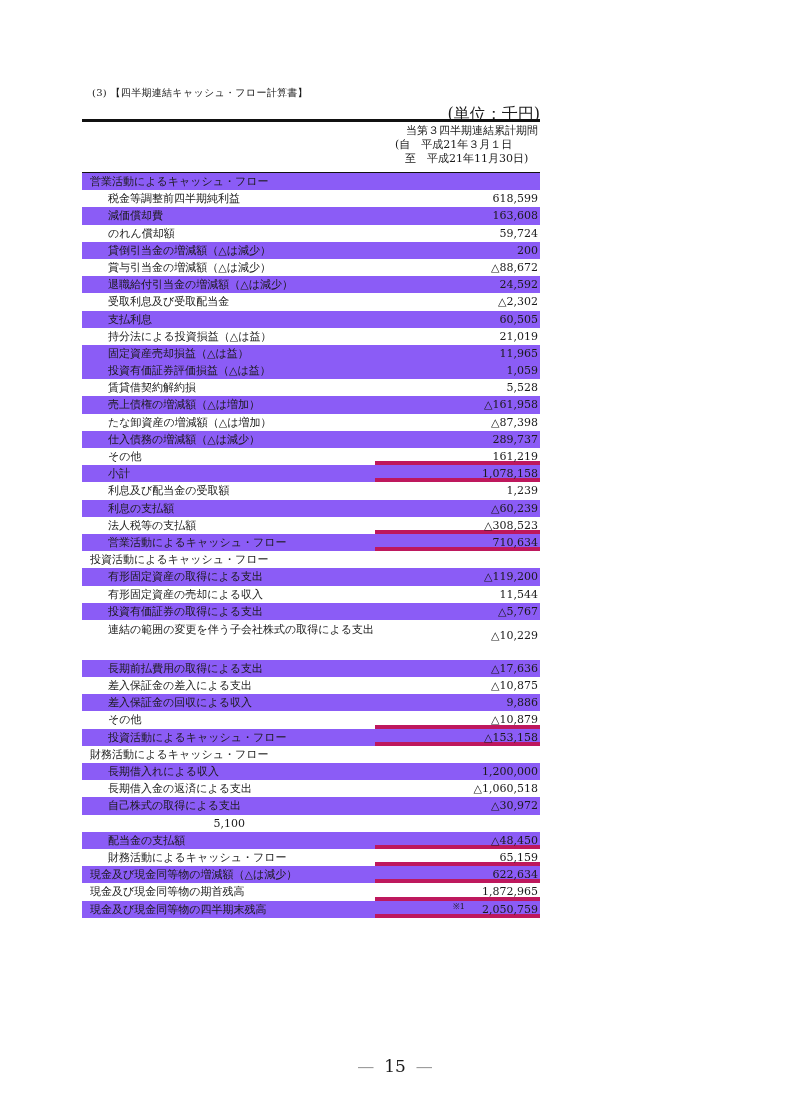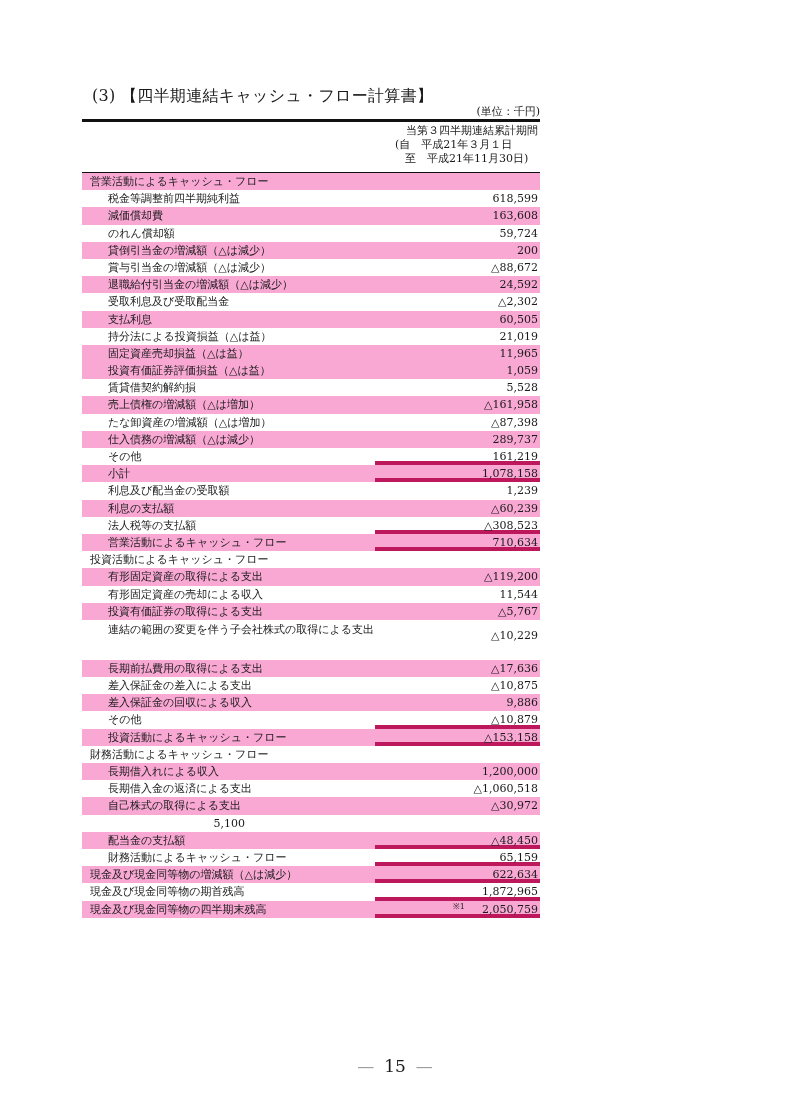--- a/index.html
+++ b/index.html
@@ -3,25 +3,25 @@
 <meta charset="utf-8">
 <style>
   html, body { margin: 0; padding: 0; background: #ffffff; }
   body {
     width: 790px; height: 1118px; position: relative; overflow: hidden;
     font-family: "DejaVu Serif", "Liberation Serif", serif;
     color: #1a1a1a;
   }
   .title {
     position: absolute; left: 92px; top: 86px;
-    font-size: 16px; letter-spacing: 0.3px;
+    font-size: 10px; letter-spacing: 0.3px;
   }
   .unit {
     position: absolute; right: 250px; top: 104px;
-    font-size: 11px;
+    font-size: 16px;
   }
   .topline {
     position: absolute; left: 82px; width: 458px; top: 119px;
     height: 3px; background: #111;
   }
   .period {
     position: absolute; left: 375px; width: 165px; top: 124px;
     font-size: 11px; line-height: 14px; text-align: center;
   }
   .period .l1 { display: block; text-align: right; padding-right: 2px; }
@@ -32,21 +32,21 @@
     height: 1px; background: #111;
   }
   .table {
     position: absolute; left: 82px; top: 173px; width: 458px;
   }
   .row {
     display: flex; height: 17.2px; font-size: 11px; line-height: 17.2px;
     position: relative;
   }
   .row.tall { height: 40px; line-height: 13px; }
-  .row.blue { background: #f9a8d4; }
+  .row.blue { background: #8b5cf6; }
   .row .label {
     width: 293px; white-space: nowrap; overflow: hidden;
   }
   .row .label.lv0 { padding-left: 8px; width: 285px; }
   .row .label.lv1 { padding-left: 26px; width: 267px; }
   .row.tall .label { white-space: normal; padding-top: 3px; }
   .row .value {
     width: 165px; text-align: right; padding-right: 2px; box-sizing: border-box;
     position: relative;
   }

